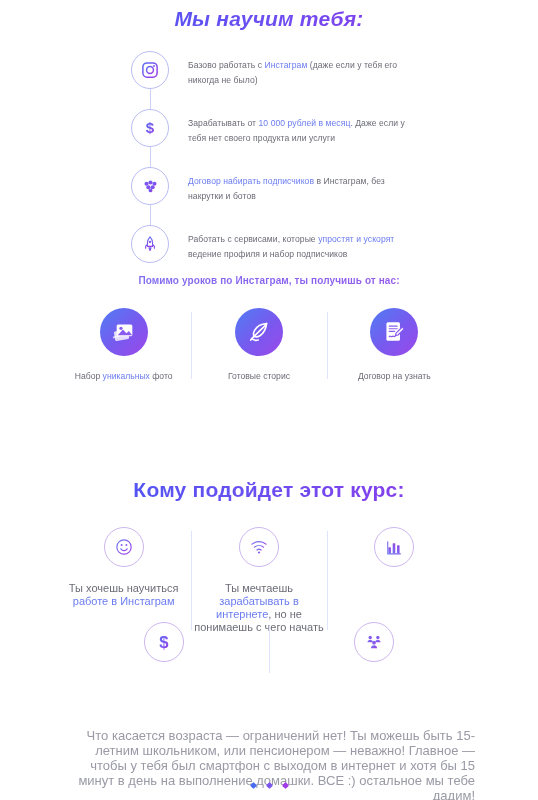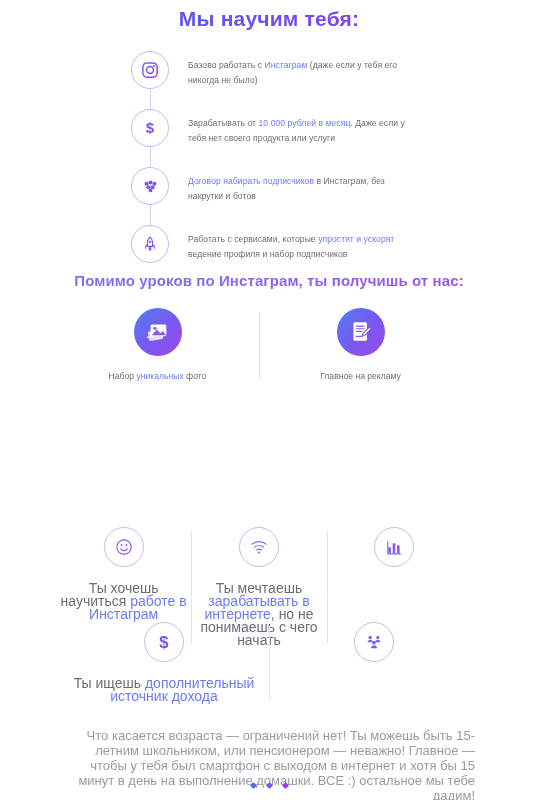--- a/index.html
+++ b/index.html
@@ -29,21 +29,21 @@
     color: transparent;
     -webkit-text-fill-color: transparent;
     letter-spacing: 0.2px;
   }
   .heading-xl {
     font-size: 21px;
     line-height: 24px;
     background-image: linear-gradient(90deg, #3a5bf5 0%, #6b4ff0 48%, #9b30e8 100%);
   }
   .heading-md {
-    font-size: 15px;
+    font-size: 10px;
     line-height: 18px;
     letter-spacing: 0.1px;
     background-image: linear-gradient(90deg, #7a76ef 0%, #8a62ef 55%, #a24fe8 100%);
   }
 
   
   .accent { color: #6b7cf0; }
   .body-txt {
     font-size: 8.6px;
     line-height: 14.5px;
@@ -141,21 +141,21 @@
     height: 40px;
     border-radius: 50%;
     border: 1.1px solid #cdb6ee;
     background: #fff;
     display: flex;
     align-items: center;
     justify-content: center;
     margin-bottom: 15px;
   }
   .col-txt {
-    font-size: 14px;
+    font-size: 11px;
     line-height: 13px;
     color: #6c6c78;
     text-align: center;
     max-width: 130px;
   }
   .cols2 {
     position: absolute;
     display: flex;
     width: 420px;
     left: 59px;
@@ -191,21 +191,21 @@
     border-radius: 1px;
   }
 
   svg { display: block; }
 </style>
 </head>
 <body>
 
 <div class="page">
 
-  <div class="heading heading-xl" style="position:absolute;left:0;right:0;top:7px;">Мы научим тебя:</div>
+  <div class="heading heading-xl" style="position:absolute;left:0;right:0;top:7px;font-style:italic;">Мы научим тебя:</div>
 
   <div class="timeline">
 
     <div class="tl-row">
       <div class="tl-connector"></div>
       <div class="tl-badge">
         <svg width="18" height="18" viewBox="0 0 24 24">
           <defs>
               <linearGradient id="gI" x1="0" y1="0" x2="1" y2="1">
             <stop offset="0" stop-color="#5b6ef5"></stop>
@@ -305,38 +305,54 @@
             <circle cx="9.2" cy="8.6" r="1.5" fill="#8a5bef"></circle>
             <path d="M6.2 15 11 9.8l3.2 3.4 2.3-2.2 3 4z" fill="#8a5bef"></path>
           </g>
         </svg>
       </div>
       <div class="col-cap">
         <span>Набор </span><span class="accent">уникальных</span><span> фото</span>
       </div>
     </div>
 
+    <div class="col">
+      <div class="circle-grad">
+        <svg width="26" height="26" viewBox="0 0 24 24">
+          <g fill="none" stroke="#ffffff" stroke-width="1.5" stroke-linecap="round" stroke-linejoin="round">
+            <path d="M19 4.2c-5.2.4-9.3 3-11.2 6.6-1 1.9-1.1 3.8-.4 5.2L18.3 5.4"></path>
+            <path d="M7.4 16c1.6.8 3.8.5 5.7-.8 3.1-2.1 5.3-6.3 5.9-11"></path>
+            <path d="M7.1 16.3 4.4 19.4"></path>
+            <path d="M5.2 18.2c1.8 1.5 4 1.8 6.1 1.2"></path>
+          </g>
+        </svg>
+      </div>
+      <div class="col-cap">
+        <span>Готовые сторис</span>
+      </div>
+    </div>
 
     <div class="col">
       <div class="circle-grad">
         <svg width="26" height="26" viewBox="0 0 24 24">
           <rect x="5" y="3" width="12.5" height="17" rx="1.4" fill="#ffffff"></rect>
           <g stroke="#8a5bef" stroke-width="1.1" stroke-linecap="round">
             <path d="M7.6 6.6h7.3M7.6 9h7.3M7.6 11.4h5"></path>
             <path d="M7.6 16.2c1-1.1 1.8.9 2.8-.2s1.7 1 2.6 0"></path>
           </g>
           <path d="M19.6 7.4 13.9 13l-.6 2.4 2.4-.6 5.7-5.6z" fill="#ffffff" stroke="#8a5bef" stroke-width="1.1" stroke-linejoin="round"></path>
         </svg>
       </div>
       <div class="col-cap">
-        <span>Главное на рекламу</span>
+        <span>Договор на узнать</span>
       </div>
     </div>
   </div>
 
+  <div class="heading heading-xl" style="position:absolute;left:0;right:0;top:478px;">Кому подойдет этот курс:</div>
 
   <div class="cols3" style="top:527px;">
 
     <div class="col">
       <div class="circle-out">
         <svg width="20" height="20" viewBox="0 0 24 24">
           <defs>
               <linearGradient id="gS" x1="0" y1="0" x2="1" y2="1">
             <stop offset="0" stop-color="#6b7cf0"></stop>
                 <stop offset="1" stop-color="#a03ce8"></stop>
@@ -403,23 +419,20 @@
       <div class="circle-out">
         <svg width="20" height="20" viewBox="0 0 24 24">
           <defs>
               <linearGradient id="gD2" x1="0" y1="0" x2="1" y2="1">
             <stop offset="0" stop-color="#5b6ef5"></stop>
                 <stop offset="1" stop-color="#a03ce8"></stop>
           </linearGradient>
             </defs>
           <text x="12" y="19.4" text-anchor="middle" font-family="Liberation Sans, sans-serif" font-size="20" font-weight="bold" fill="url(#gD2)">$</text>
         </svg>
-      </div>
-      <div class="col-txt">
-        <span>Ты ищешь </span><span class="accent">дополнительный источник дохода</span><span></span>
       </div>
     </div>
 
     <div class="col">
       <div class="circle-out">
         <svg width="20" height="20" viewBox="0 0 24 24">
           <defs>
               <linearGradient id="gG" x1="0" y1="0" x2="1" y2="1">
             <stop offset="0" stop-color="#6b7cf0"></stop>
                 <stop offset="1" stop-color="#a03ce8"></stop>

